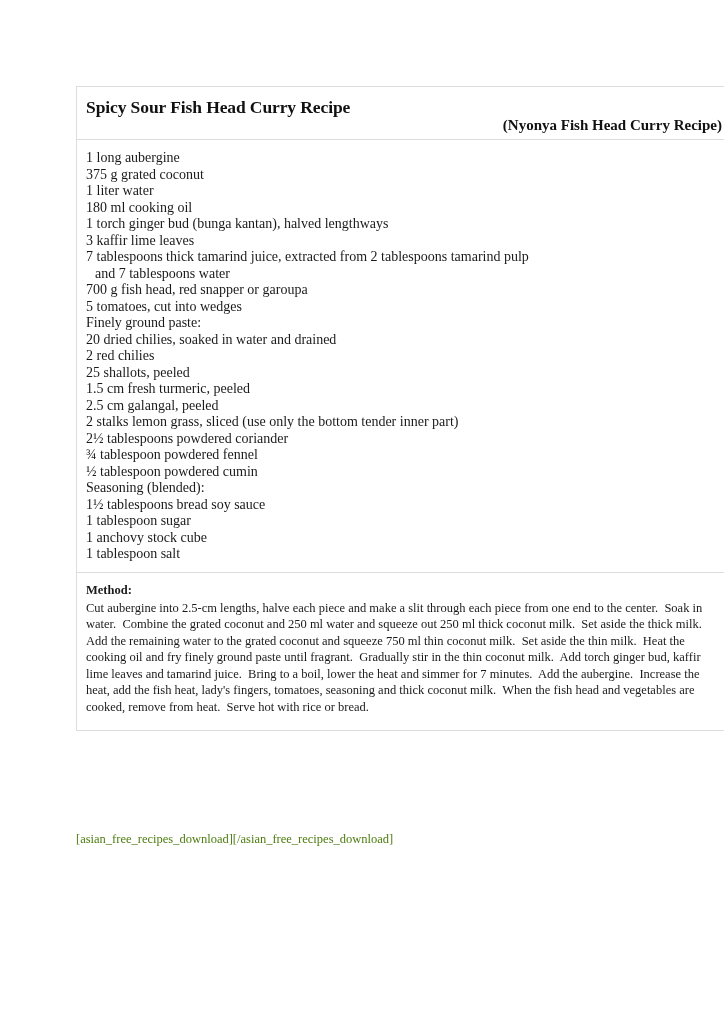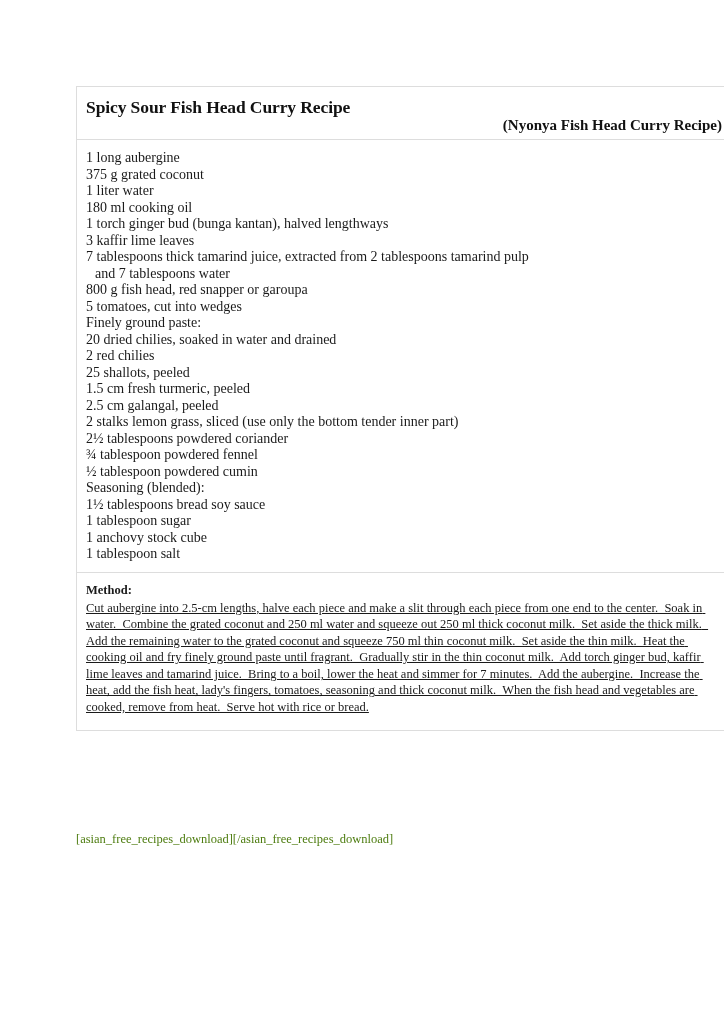--- a/index.html
+++ b/index.html
@@ -108,21 +108,20 @@
     line-height: 17px;
     margin: 0 0 1px 0;
   }
 
   .method-body {
     font-size: 12.5px;
     line-height: 16.6px;
     margin: 0;
     text-align: left;
     white-space: pre-wrap;
-    text-decoration: underline;
   }
 
   
   .shortcode-line {
     position: absolute;
     left: 76px;
     top: 831px;
     font-size: 12.5px;
     line-height: 17px;
     color: #4d7c0f;
@@ -144,21 +143,21 @@
     <div class="ingredients-section">
       <ul class="ingredient-list" id="ingredient-list">
           <li class="ingredient-item">1 long aubergine</li>
           <li class="ingredient-item">375 g grated coconut</li>
           <li class="ingredient-item">1 liter water</li>
           <li class="ingredient-item">180 ml cooking oil</li>
           <li class="ingredient-item">1 torch ginger bud (bunga kantan), halved lengthways</li>
           <li class="ingredient-item">3 kaffir lime leaves</li>
           <li class="ingredient-item">7 tablespoons thick tamarind juice, extracted from 2 tablespoons tamarind pulp</li>
           <li class="ingredient-item is-continuation">and 7 tablespoons water</li>
-          <li class="ingredient-item">800 g fish head, red snapper or garoupa</li>
+          <li class="ingredient-item">700 g fish head, red snapper or garoupa</li>
           <li class="ingredient-item">5 tomatoes, cut into wedges</li>
           <li class="ingredient-item is-heading">Finely ground paste:</li>
           <li class="ingredient-item">20 dried chilies, soaked in water and drained</li>
           <li class="ingredient-item">2 red chilies</li>
           <li class="ingredient-item">25 shallots, peeled</li>
           <li class="ingredient-item">1.5 cm fresh turmeric, peeled</li>
           <li class="ingredient-item">2.5 cm galangal, peeled</li>
           <li class="ingredient-item">2 stalks lemon grass, sliced (use only the bottom tender inner part)</li>
           <li class="ingredient-item">2½ tablespoons powdered coriander</li>
           <li class="ingredient-item">¾ tablespoon powdered fennel</li>

